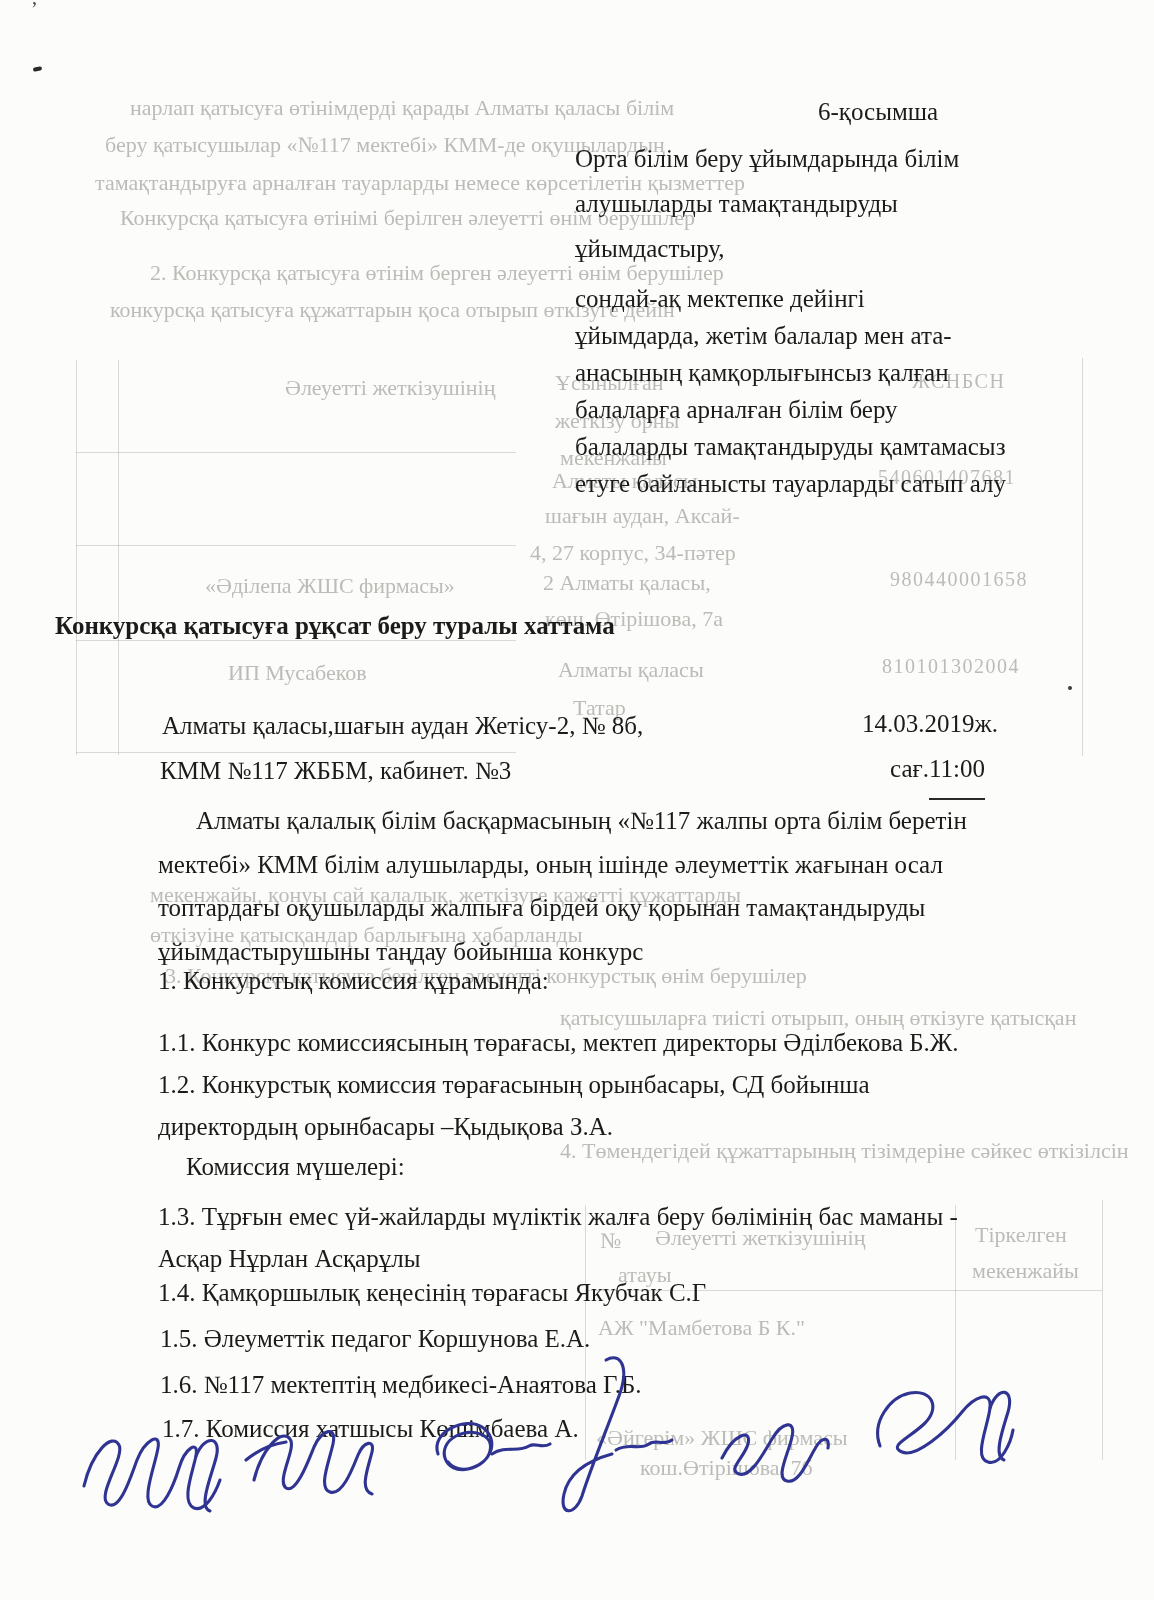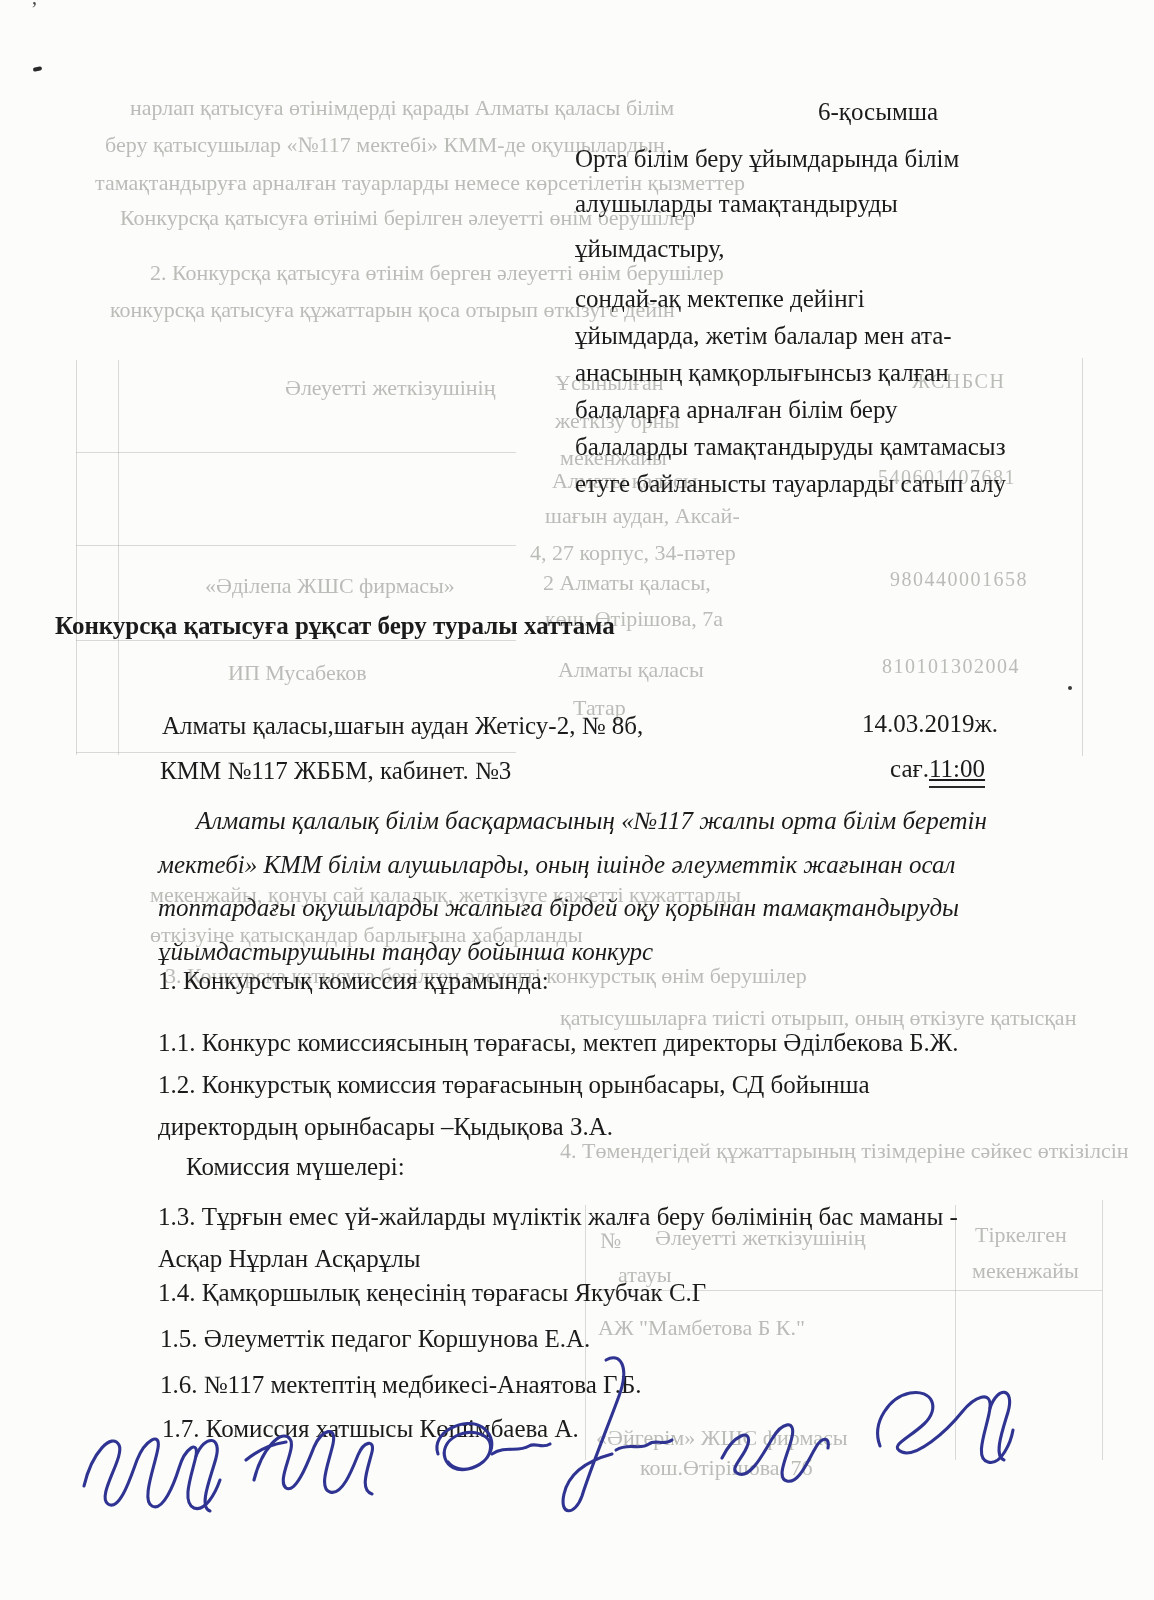--- a/index.html
+++ b/index.html
@@ -36,23 +36,23 @@
   .appendix{left:575px;top:140px;width:478px;font-size:25px;line-height:37px;}
   .appendix .ln{white-space:nowrap;}
   .appendix .g8{margin-bottom:8px;}
   .appendix .g12{margin-bottom:13px;}
   .doc-title{left:0;top:612px;width:1154px;text-align:left;padding-left:55px;box-sizing:border-box;font-size:25px;font-weight:bold;}
   .meta-line{font-size:25px;white-space:nowrap;}
   .meta-loc1{left:162px;top:712px;}
   .meta-date{left:862px;top:710px;}
   .meta-loc2{left:160px;top:757px;}
   .meta-time{left:890px;top:755px;}
-  .meta-time .u{border-bottom:2px solid #2a2a2a;padding-bottom:4px;text-decoration:underline;}
+  .meta-time .u{border-bottom:2px solid #2a2a2a;padding-bottom:16px;}
   .para{left:158px;top:799px;width:900px;font-size:25px;line-height:43.5px;}
-  .para .ln{white-space:nowrap;font-style:italic;}
+  .para .ln{white-space:nowrap;}
   .para .ind{padding-left:38px;}
   .blk{font-size:25px;line-height:42px;white-space:nowrap;}
   .c-intro{left:158px;top:960px;}
   .c-i11{left:158px;top:1022px;}
   .c-i12{left:158px;top:1064px;}
   .c-members-h{left:158px;top:1146px;padding-left:28px;}
   .c-m13{left:158px;top:1196px;}
   .c-m14{left:158px;top:1272px;}
   .c-m15{left:160px;top:1318px;}
   .c-m16{left:160px;top:1364px;}

